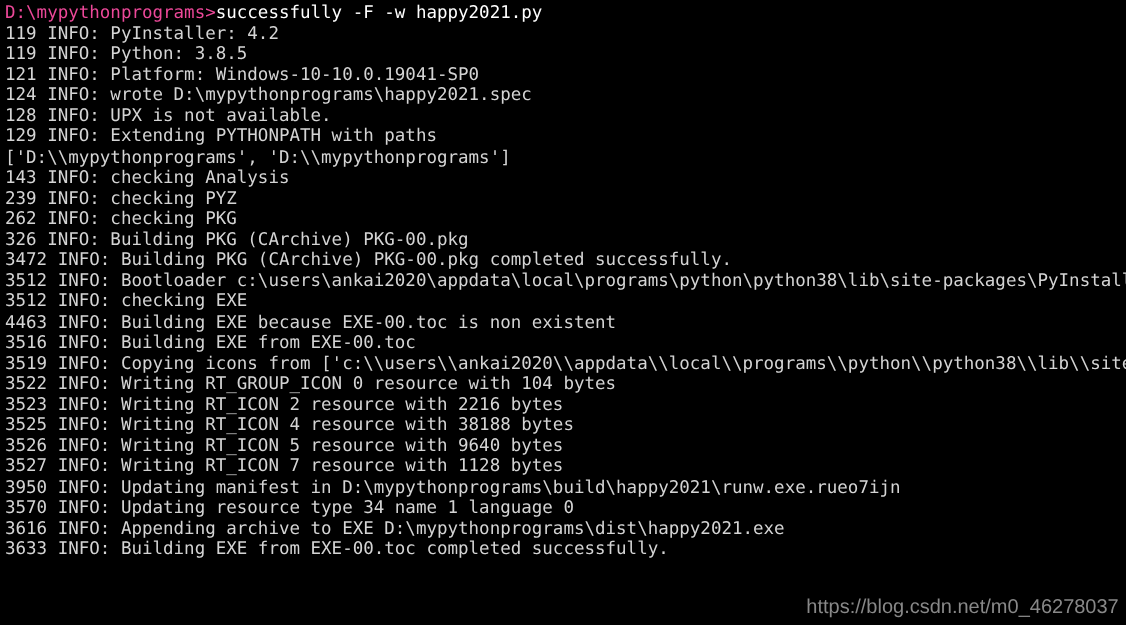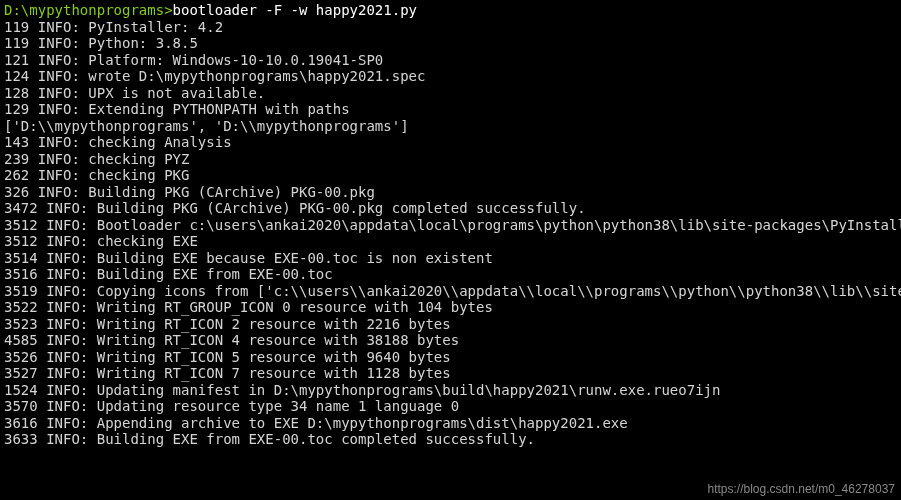--- a/index.html
+++ b/index.html
@@ -13,56 +13,56 @@
       height: 500px;
       overflow: hidden;
       position: relative;
       padding: 2px 4px;
     }
     .line {
       white-space: pre;
       letter-spacing: 0px;
     }
     .prompt-line { color: #d4d4d4; }
-    .prompt { color: #84cc16; }
+    .prompt { color: #ec4899; }
     .cmd-arrow { color: #fff; }
     .watermark {
       position: absolute;
       bottom: 4px;
       right: 6px;
       color: #888;
-      font-size: 12px;
+      font-size: 16px;
       font-family: Arial, sans-serif;
     }
   </style>
 </head>
 <body>
 
-<div class="line prompt-line"><span class="prompt">D:\mypythonprograms&gt;</span><span class="cmd-arrow">bootloader -F -w happy2021.py</span></div>
+<div class="line prompt-line"><span class="prompt">D:\mypythonprograms&gt;</span><span class="cmd-arrow">successfully -F -w happy2021.py</span></div>
 <div id="output">
     <div class="line">119 INFO: PyInstaller: 4.2</div>
     <div class="line">119 INFO: Python: 3.8.5</div>
     <div class="line">121 INFO: Platform: Windows-10-10.0.19041-SP0</div>
     <div class="line">124 INFO: wrote D:\mypythonprograms\happy2021.spec</div>
     <div class="line">128 INFO: UPX is not available.</div>
     <div class="line">129 INFO: Extending PYTHONPATH with paths</div>
     <div class="line">['D:\\mypythonprograms', 'D:\\mypythonprograms']</div>
     <div class="line">143 INFO: checking Analysis</div>
     <div class="line">239 INFO: checking PYZ</div>
     <div class="line">262 INFO: checking PKG</div>
     <div class="line">326 INFO: Building PKG (CArchive) PKG-00.pkg</div>
     <div class="line">3472 INFO: Building PKG (CArchive) PKG-00.pkg completed successfully.</div>
     <div class="line">3512 INFO: Bootloader c:\users\ankai2020\appdata\local\programs\python\python38\lib\site-packages\PyInstaller\bootloader\Windows-64bit\runw.exe</div>
     <div class="line">3512 INFO: checking EXE</div>
-    <div class="line">3514 INFO: Building EXE because EXE-00.toc is non existent</div>
+    <div class="line">4463 INFO: Building EXE because EXE-00.toc is non existent</div>
     <div class="line">3516 INFO: Building EXE from EXE-00.toc</div>
     <div class="line">3519 INFO: Copying icons from ['c:\\users\\ankai2020\\appdata\\local\\programs\\python\\python38\\lib\\site-packages\\PyInstaller\\bootloader\\images\\icon-windowed.ico']</div>
     <div class="line">3522 INFO: Writing RT_GROUP_ICON 0 resource with 104 bytes</div>
     <div class="line">3523 INFO: Writing RT_ICON 2 resource with 2216 bytes</div>
-    <div class="line">4585 INFO: Writing RT_ICON 4 resource with 38188 bytes</div>
+    <div class="line">3525 INFO: Writing RT_ICON 4 resource with 38188 bytes</div>
     <div class="line">3526 INFO: Writing RT_ICON 5 resource with 9640 bytes</div>
     <div class="line">3527 INFO: Writing RT_ICON 7 resource with 1128 bytes</div>
-    <div class="line">1524 INFO: Updating manifest in D:\mypythonprograms\build\happy2021\runw.exe.rueo7ijn</div>
+    <div class="line">3950 INFO: Updating manifest in D:\mypythonprograms\build\happy2021\runw.exe.rueo7ijn</div>
     <div class="line">3570 INFO: Updating resource type 34 name 1 language 0</div>
     <div class="line">3616 INFO: Appending archive to EXE D:\mypythonprograms\dist\happy2021.exe</div>
     <div class="line">3633 INFO: Building EXE from EXE-00.toc completed successfully.</div>
   </div>
 <div class="watermark">https://blog.csdn.net/m0_46278037</div>
 
 </body></html>

